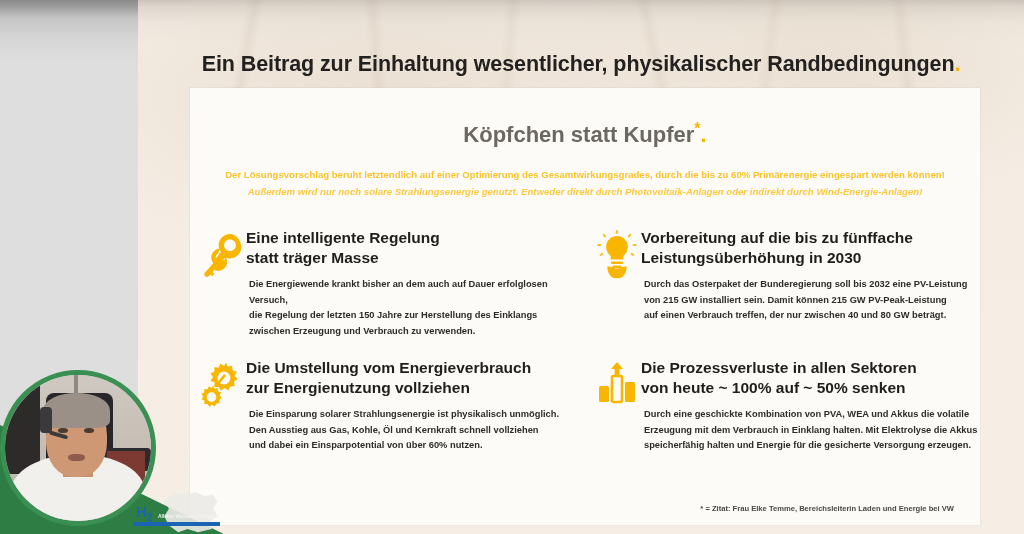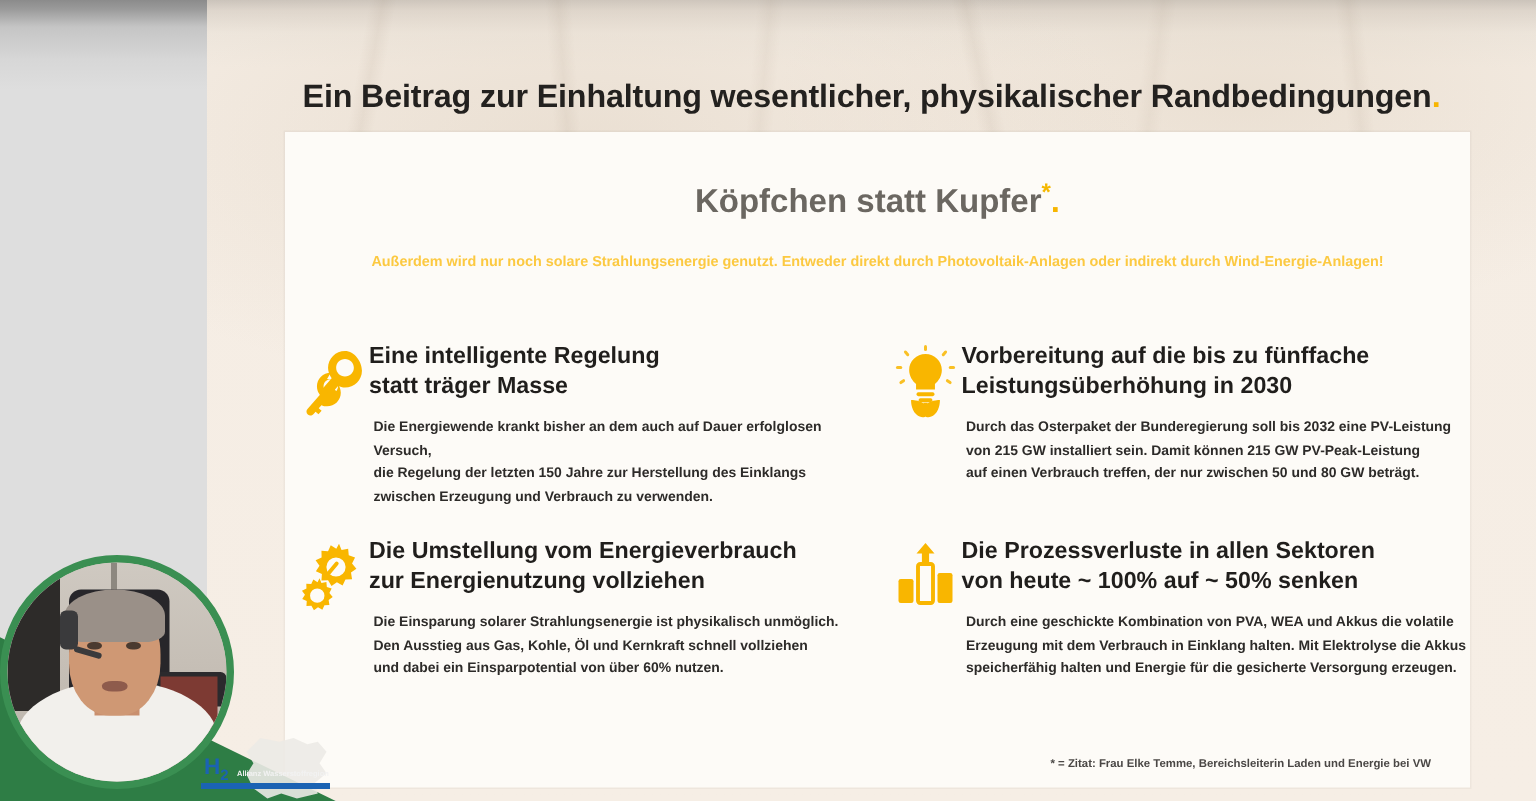--- a/index.html
+++ b/index.html
@@ -49,21 +49,21 @@
   }
   .panel-head{
     position:absolute;left:0;top:32px;width:790px;text-align:center;
     font-size:22px;font-weight:bold;color:#6b6761;
   }
   .panel-head .star{color:#f5b800;font-size:16px;vertical-align:super;}
   .lead{
     position:absolute;left:0;top:78px;width:790px;text-align:center;
     color:#fbc42a;font-size:9.6px;font-weight:bold;line-height:17px;
   }
-  .lead .l2{color:#fcc941;}
+  .lead .l2{color:#fcc941;font-style:italic;}
   
   .grid{
     position:absolute;left:0;top:140px;width:773px;height:250px;
   }
   .cell{position:absolute;width:395px;height:125px;}
   .c0{left:0;top:0;}
   .c1{left:395px;top:0;}
   .c2{left:0;top:130px;}
   .c3{left:395px;top:130px;}
   .cell .ico{
@@ -160,20 +160,21 @@
       <span>Ein Beitrag zur Einhaltung wesentlicher, physikalischer Randbedingungen</span><span class="accent-dot">.</span>
     </div>
 
     <div class="panel">
 
       <div class="panel-head">
         <span>Köpfchen statt Kupfer</span><span class="star">*</span><span class="accent-dot">.</span>
       </div>
 
       <div class="lead">
+        <div>Der Lösungsvorschlag beruht letztendlich auf einer Optimierung des Gesamtwirkungsgrades, durch die bis zu 60% Primärenergie eingespart werden können!</div>
         <div class="l2">Außerdem wird nur noch solare Strahlungsenergie genutzt. Entweder direkt durch Photovoltaik-Anlagen oder indirekt durch Wind-Energie-Anlagen!</div>
       </div>
 
       <div class="grid">
 
         <div class="cell c0">
           <div class="ico">
             <svg viewBox="0 0 48 52" width="48" height="52">
               <g fill="#f9b600">
                 <path d="M30 4c-6.2 0-11.3 5-11.3 11.2 0 2.6 .9 5 2.4 6.9L14 30.4c-1.2 1.3-1.1 3.3 .2 4.5 1.3 1.2 3.3 1.1 4.5-.2l1.9-2 2.3 2.1 2.6-2.9-2.3-2.1 2.2-2.4c1.4 .6 2.9 1 4.6 1 6.2 0 11.3-5 11.3-11.2S36.2 4 30 4zm0 5.4c3.2 0 5.9 2.6 5.9 5.8s-2.6 5.8-5.9 5.8-5.9-2.6-5.9-5.8 2.6-5.8 5.9-5.8z"></path>
@@ -217,21 +218,21 @@
             </svg>
           </div>
           <div class="body">
             <h3>
               <span>Vorbereitung auf die bis zu fünffache</span><br>
               <span>Leistungsüberhöhung in 2030</span>
             </h3>
             <p>
               <span>Durch das Osterpaket der Bunderegierung soll bis 2032 eine PV-Leistung</span><br>
               <span>von 215 GW installiert sein. Damit können 215 GW PV-Peak-Leistung</span><br>
-              <span>auf einen Verbrauch treffen, der nur zwischen 50 und 80 GW beträgt.</span>
+              <span>auf einen Verbrauch treffen, der nur zwischen 40 und 80 GW beträgt.</span>
             </p>
           </div>
         </div>
 
         <div class="cell c2">
           <div class="ico">
             <svg viewBox="0 0 48 52" width="48" height="52">
               <g fill="#f9b600">
                 <path d="M26 2.5l1.7 4.1 4.4-.8 .4 4.4 4.2 1.5-2 4 2.9 3.4-3.6 2.6 .7 4.4-4.4 .3-1.9 4-3.8-2.3-3.6 2.6-2.3-3.8-4.4 .1 .3-4.4-4-1.8 2.4-3.7-2.6-3.6 4-1.9-.1-4.4 4.4 .3 1.8-4 3.7 2.4zM24 11.6a6.4 6.4 0 1 0 0 12.8 6.4 6.4 0 0 0 0-12.8z"></path>
                 <path d="M13 25.5l1.3 3.1 3.3-.6 .3 3.3 3.2 1.1-1.5 3 2.2 2.6-2.7 2 .5 3.3-3.3 .2-1.4 3-2.9-1.7-2.7 2-1.7-2.9-3.3 .1 .2-3.3-3-1.4 1.8-2.8-2-2.7 3-1.4-.1-3.3 3.3 .2 1.4-3 2.8 1.8zM11.5 32.3a4.8 4.8 0 1 0 0 9.6 4.8 4.8 0 0 0 0-9.6z"></path>

